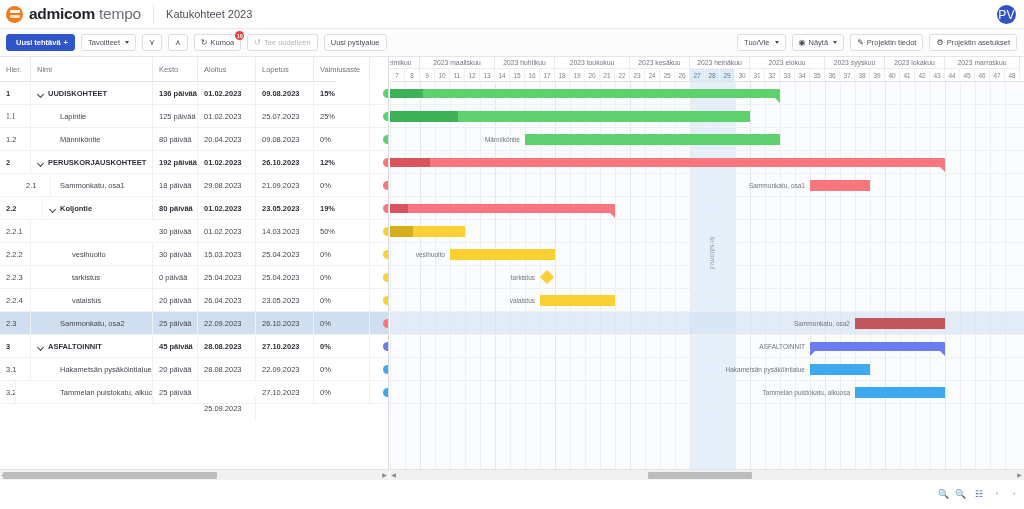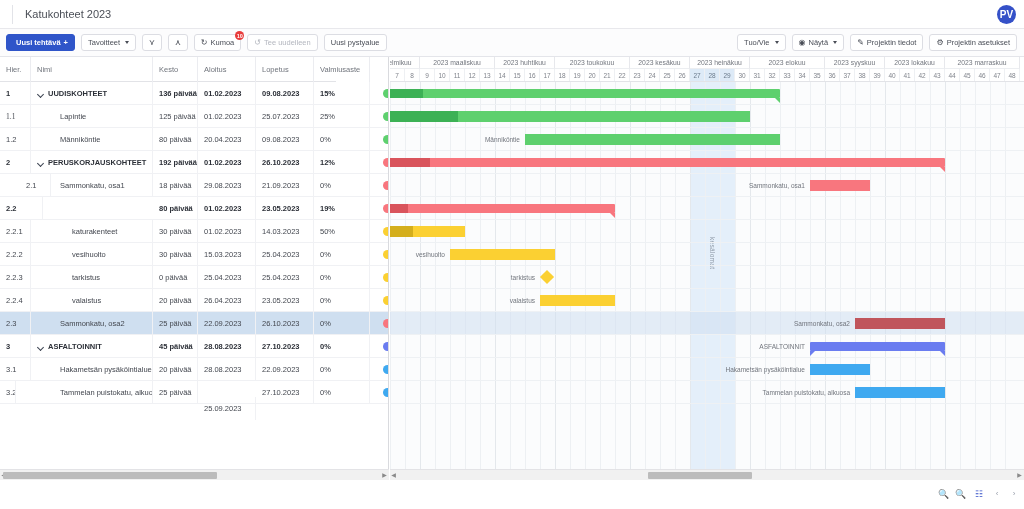--- a/index.html
+++ b/index.html
@@ -34,21 +34,21 @@
     width: 10px; height: 3px; background: #ffe0c2; border-radius: 1px;
   }
   .logo-admicom { font-size: 15.5px; font-weight: bold; color: #23262b; letter-spacing: -0.3px; }
   .logo-tempo { font-size: 15.5px; color: #6b6f78; letter-spacing: -0.2px; margin-left: 4px; }
   .brand-sep { width: 1px; height: 19px; background: #e2e3e8; margin: 0 12px; }
   #project-title { font-size: 11px; color: #4b4f57; }
   #avatar {
     position: absolute; right: 8px; top: 5px;
     width: 19px; height: 19px; border-radius: 50%;
     background: #3551c8; color: #fff;
-    font-size: 10px; font-weight: bold;
+    font-size: 12px; font-weight: normal;
     display: flex; align-items: center; justify-content: center;
     letter-spacing: 0.2px;
   }
 
   
   #toolbar {
     position: absolute; left: 0; top: 29px; width: 1024px; height: 28px;
     background: #fcfcfd;
     border-bottom: 1px solid #e4e5ea;
     display: flex; align-items: center;
@@ -242,20 +242,25 @@
     position: absolute; top: 8px;
     font-size: 9px; color: #3551c8;
     width: 12px; height: 12px; text-align: center; line-height: 12px;
   }
   .bb-arrow { font-size: 8px; color: #9aa0ac; }
 </style>
 </head>
 <body>
 
 <div id="topbar">
+  <div id="brand">
+    <span class="logo-mark"></span>
+    <span class="logo-admicom">admicom</span>
+    <span class="logo-tempo">tempo</span>
+  </div>
   <div class="brand-sep"></div>
   <div id="project-title">Katukohteet 2023</div>
   <div id="avatar">PV</div>
 </div>
 
 <div id="toolbar">
   <div class="tb-btn primary">
     <span>Uusi tehtävä</span>
     <span>+</span>
   </div>
@@ -379,34 +384,34 @@
           <div class="gcell" style="left: 153px; width: 45px;">18 päivää</div>
           <div class="gcell" style="left: 198px; width: 58px;">29.08.2023</div>
           <div class="gcell" style="left: 256px; width: 58px;">21.09.2023</div>
           <div class="gcell" style="left: 314px; width: 56px;">0%</div>
           <div class="gcell center" style="left: 370px; width: 58px; padding: 0px;">
             <div class="color-pill" style="background: rgb(248, 118, 126);"></div>
           </div>
         </div>
         <div class="grow" style="top: 115px;">
           <div class="gcell bold" style="left: 0px; width: 43px;">2.2</div>
+          <div class="gcell bold" style="left: 31px; width: 122px; padding-left: 18px;">
+            <span class="chev"></span>
+            <span>Koljontie</span>
+          </div>
           <div class="gcell bold" style="left: 153px; width: 45px;">80 päivää</div>
           <div class="gcell bold" style="left: 198px; width: 58px;">01.02.2023</div>
           <div class="gcell bold" style="left: 256px; width: 58px;">23.05.2023</div>
           <div class="gcell bold" style="left: 314px; width: 56px;">19%</div>
           <div class="gcell center" style="left: 370px; width: 58px; padding: 0px;">
             <div class="color-pill" style="background: rgb(248, 118, 126);"></div>
           </div>
         </div>
         <div class="grow" style="top: 138px;">
           <div class="gcell" style="left: 0px; width: 31px;">2.2.1</div>
-          <div class="gcell" style="left: 31px; width: 122px; padding-left: 30px;">
-            <span style="display: inline-block; width: 11px; flex: 0 0 auto;"></span>
-            <span>katurakenteet</span>
-          </div>
           <div class="gcell" style="left: 153px; width: 45px;">30 päivää</div>
           <div class="gcell" style="left: 198px; width: 58px;">01.02.2023</div>
           <div class="gcell" style="left: 256px; width: 58px;">14.03.2023</div>
           <div class="gcell" style="left: 314px; width: 56px;">50%</div>
           <div class="gcell center" style="left: 370px; width: 58px; padding: 0px;">
             <div class="color-pill" style="background: rgb(251, 208, 50);"></div>
           </div>
         </div>
         <div class="grow" style="top: 161px;">
           <div class="gcell" style="left: 0px; width: 31px;">2.2.2</div>

